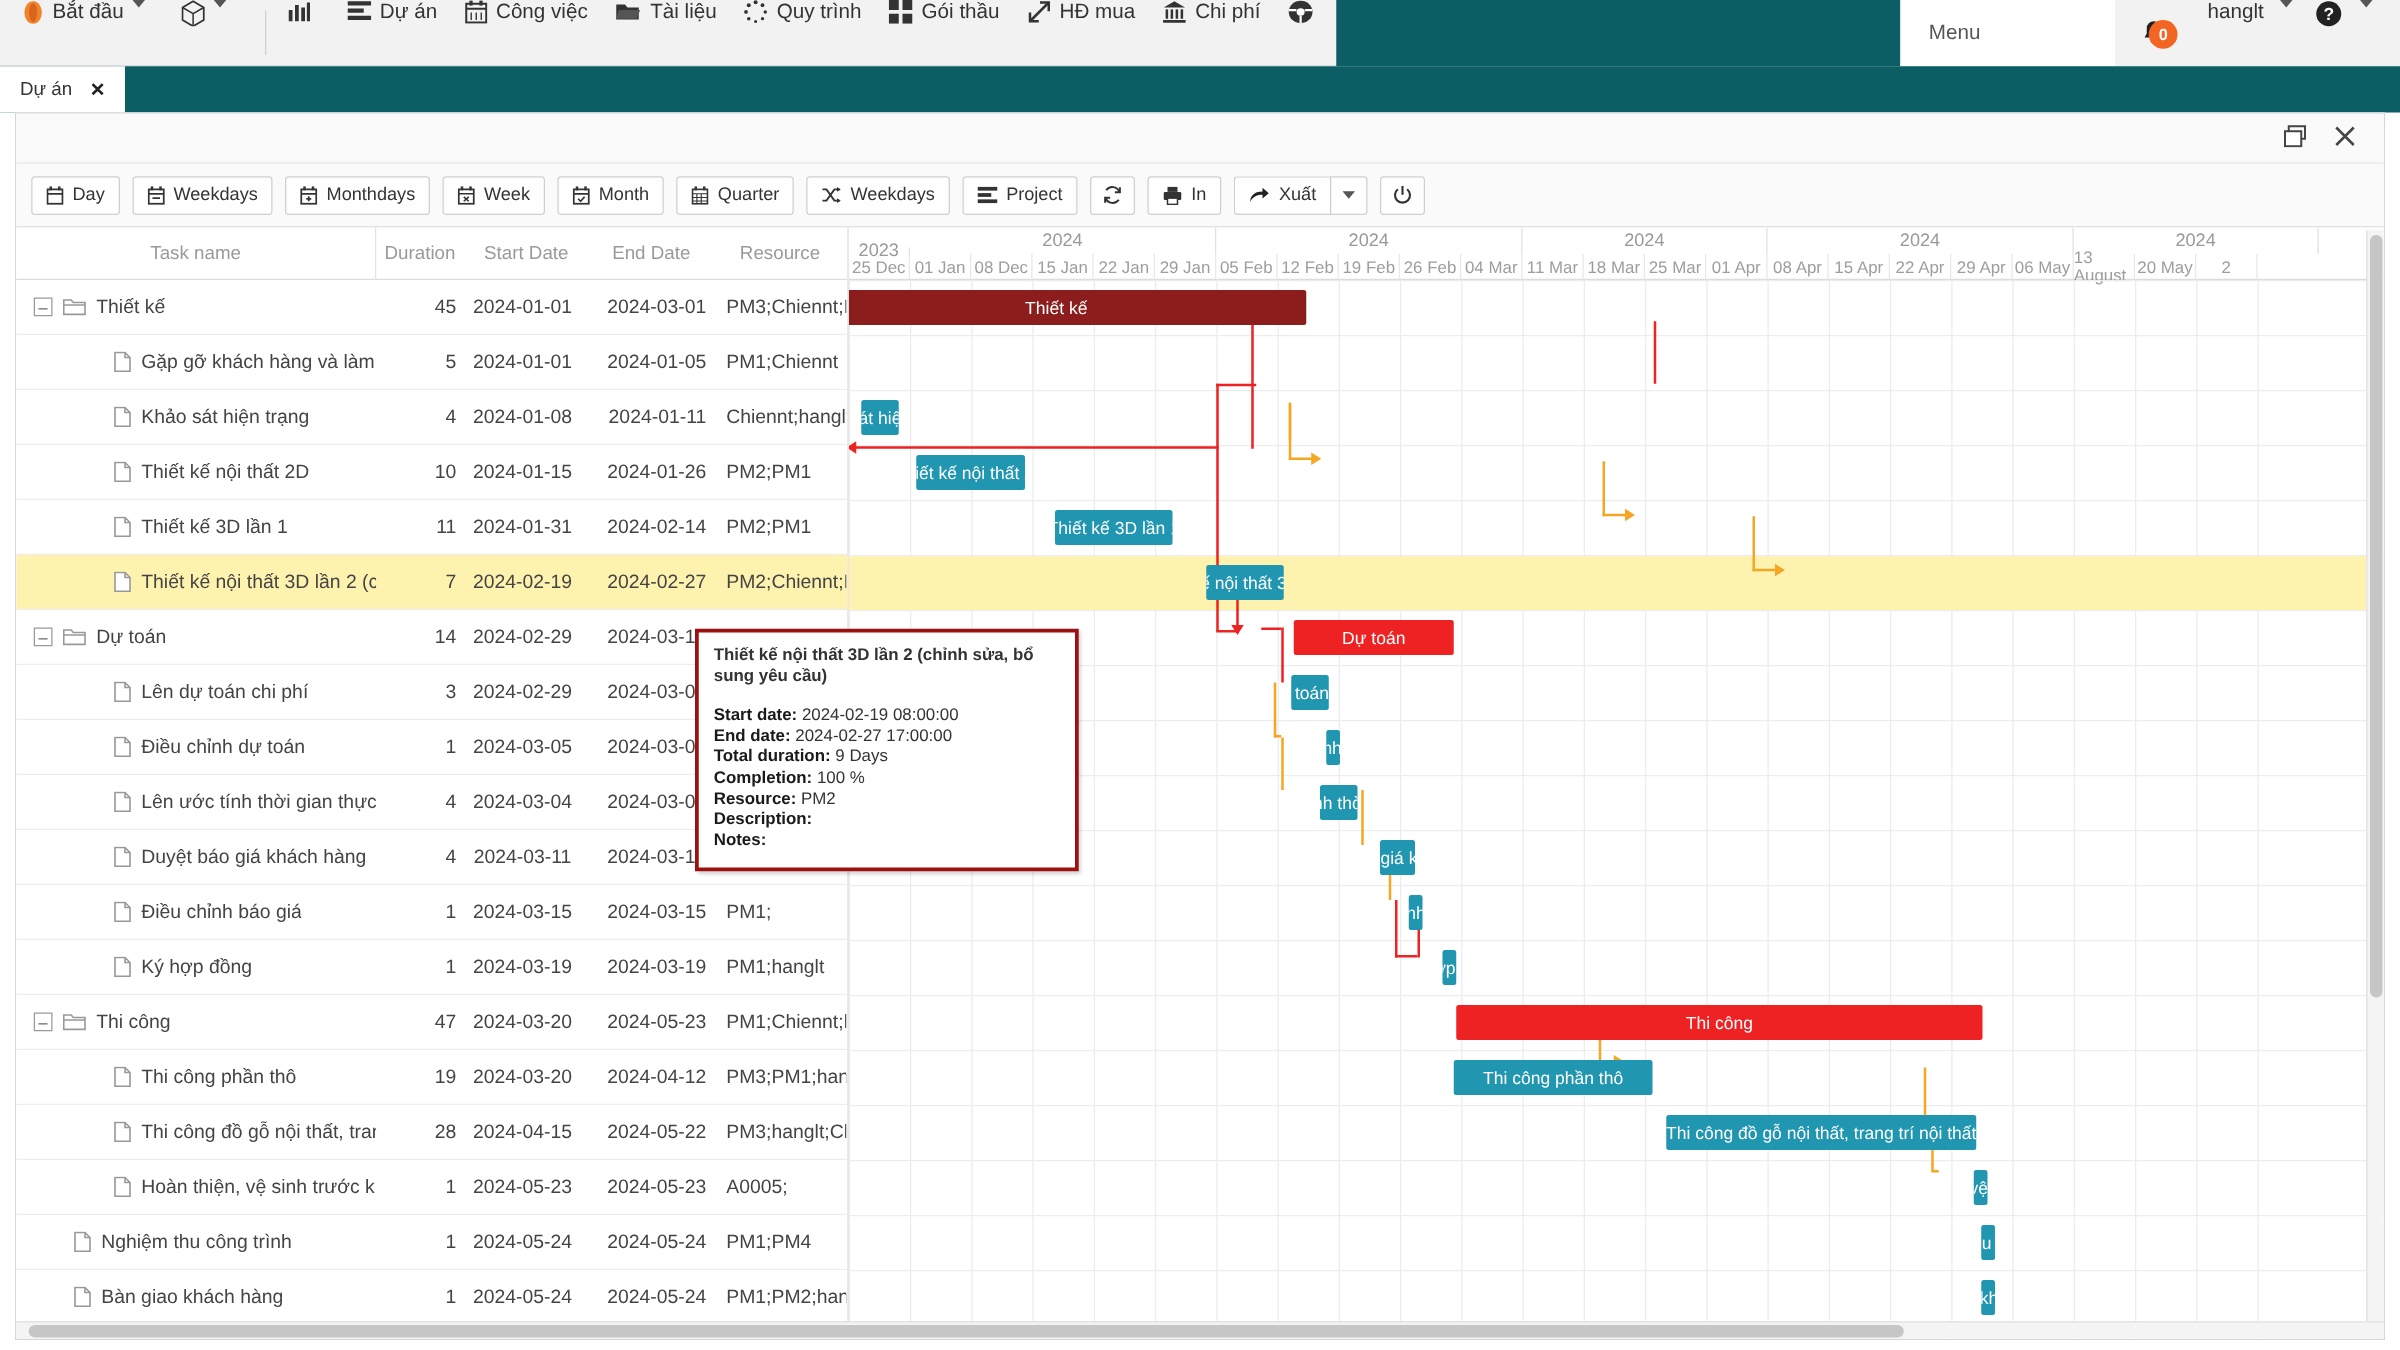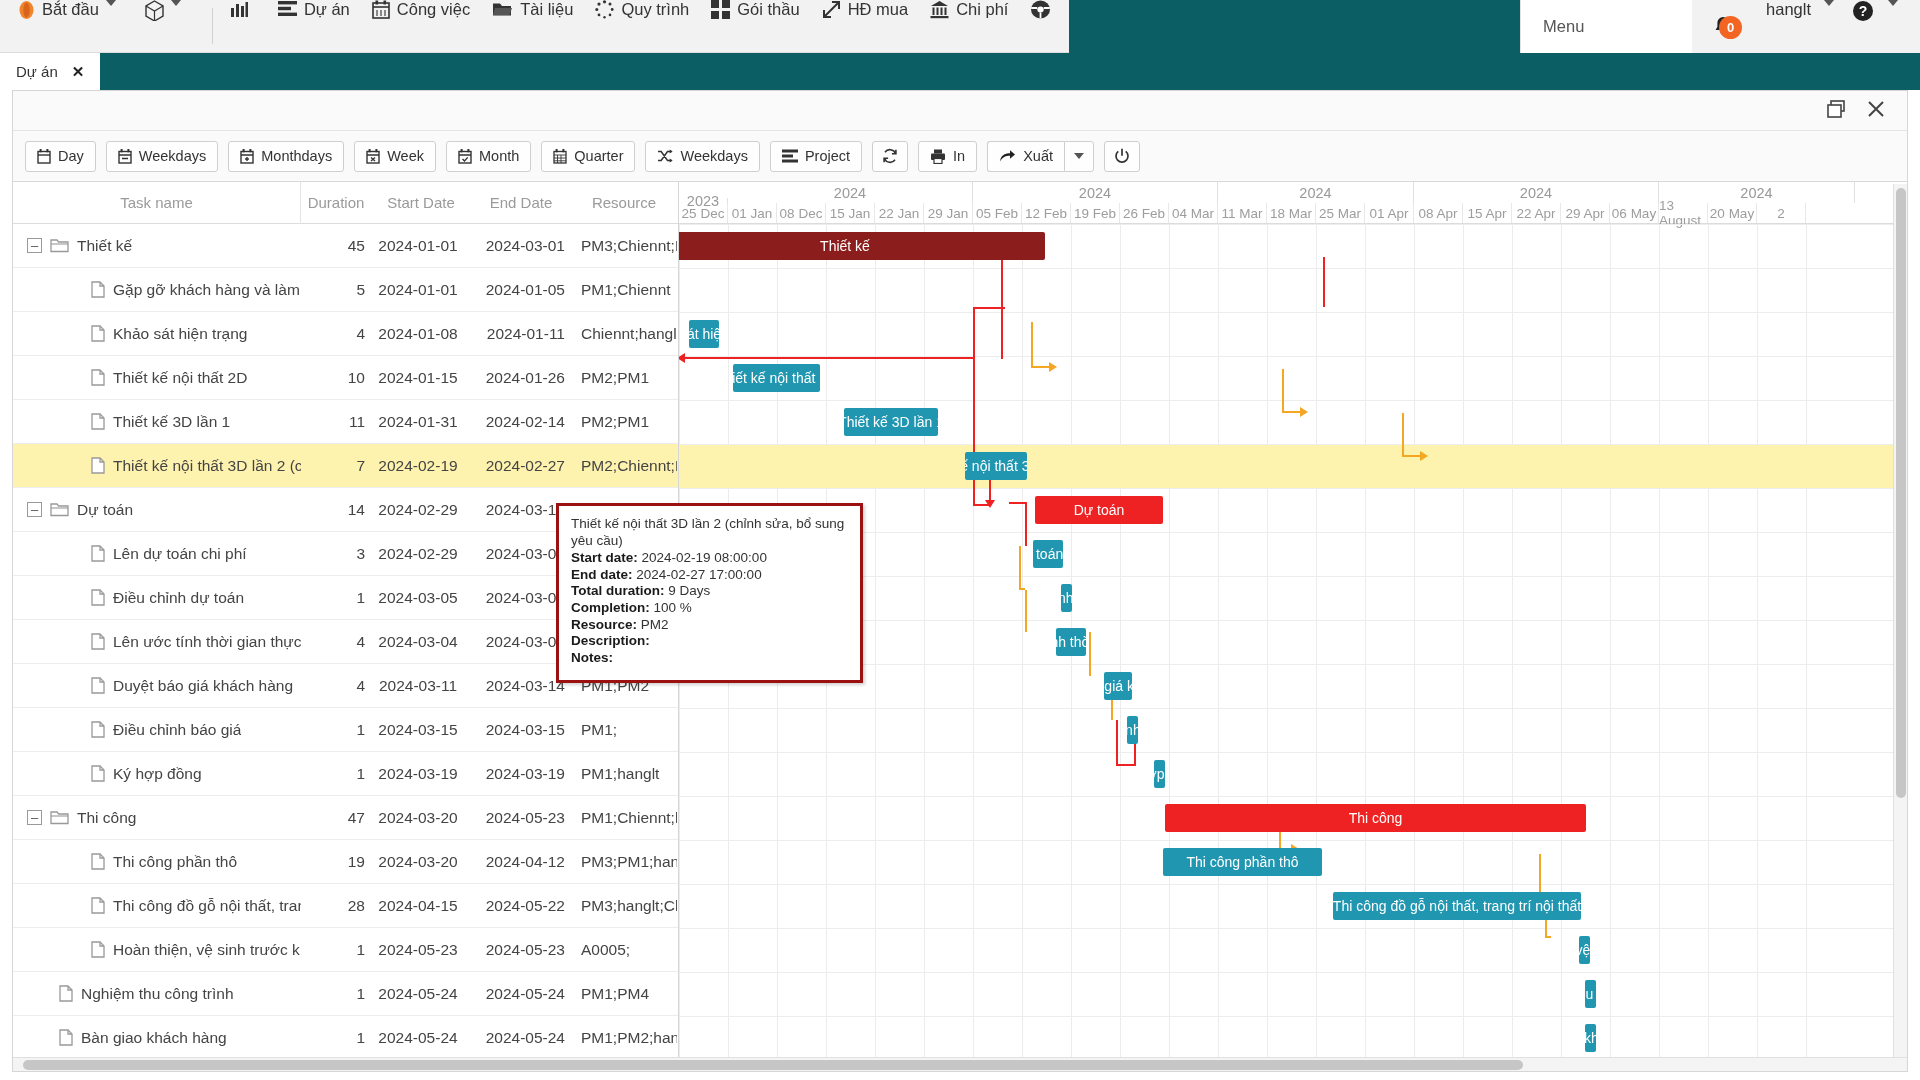--- a/index.html
+++ b/index.html
@@ -1048,21 +1048,21 @@
           </div>
           <div class="bar task" style="left: 906px; width: 11px; top: 800px; height: 28px;">
             <span style="padding: 0px 4px;">Bàn giao khách hàng</span>
           </div>
         </div>
     </div>
 
   </div>
 
   <div class="tooltip">
-    <div style="font-weight:normal;margin-bottom:1px">Thiết kế nội thất 3D lần 2 (chỉnh sửa, bổ sung yêu cầu)</div>
+    <div style="font-weight:bold;margin-bottom:15px">Thiết kế nội thất 3D lần 2 (chỉnh sửa, bổ sung yêu cầu)</div>
     <div><b>Start date:</b> <span>2024-02-19 08:00:00</span></div>
     <div><b>End date:</b> <span>2024-02-27 17:00:00</span></div>
     <div><b>Total duration:</b> <span>9 Days</span></div>
     <div><b>Completion:</b> <span>100 %</span></div>
     <div><b>Resource:</b> <span>PM2</span></div>
     <div><b>Description:</b> <span></span></div>
     <div><b>Notes:</b> <span></span></div>
   </div>
 
   <div class="vscroll">

